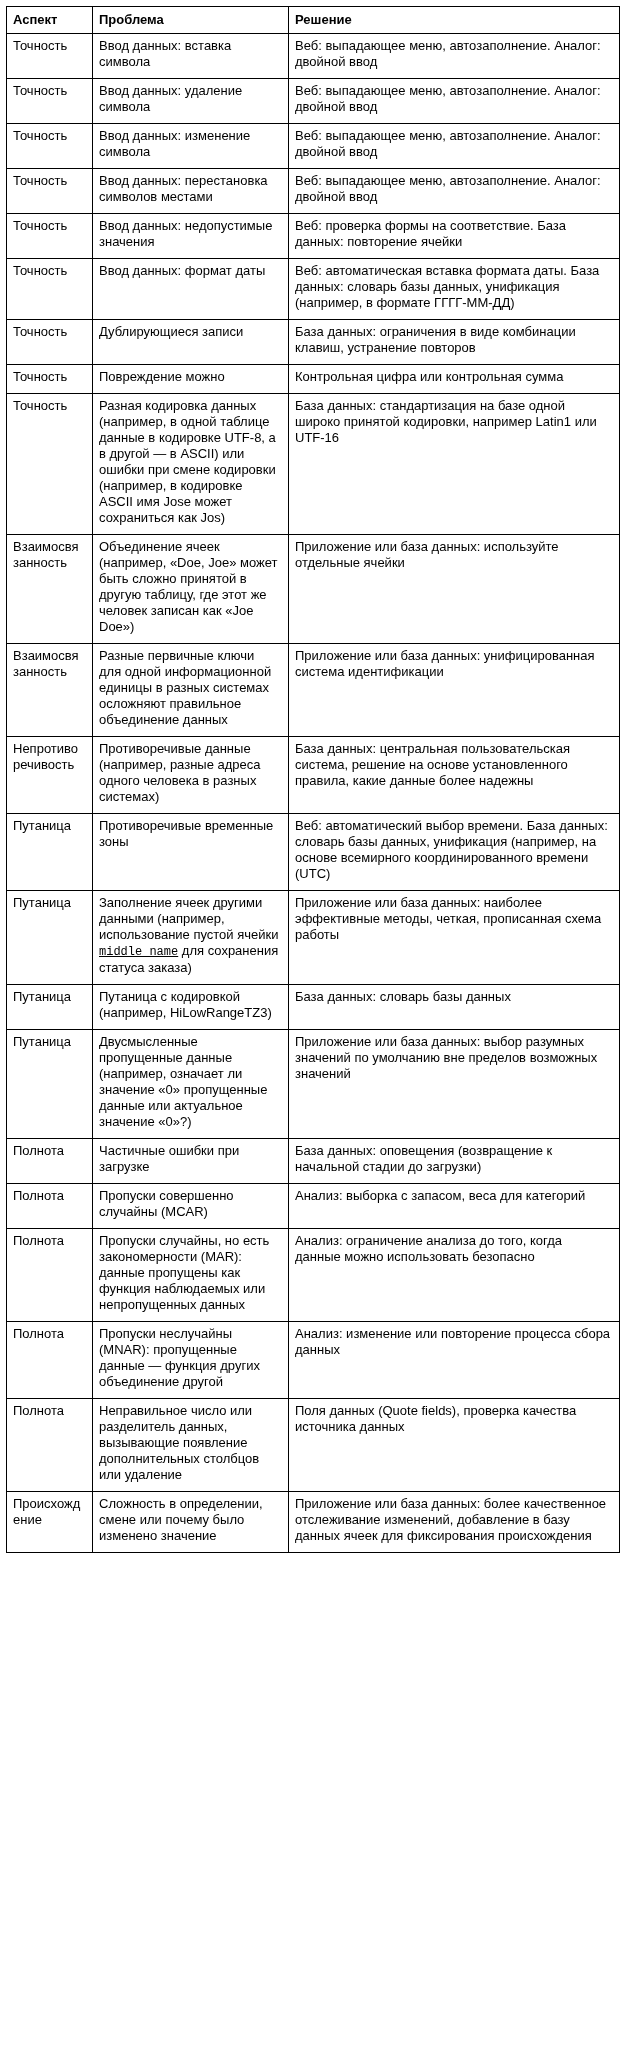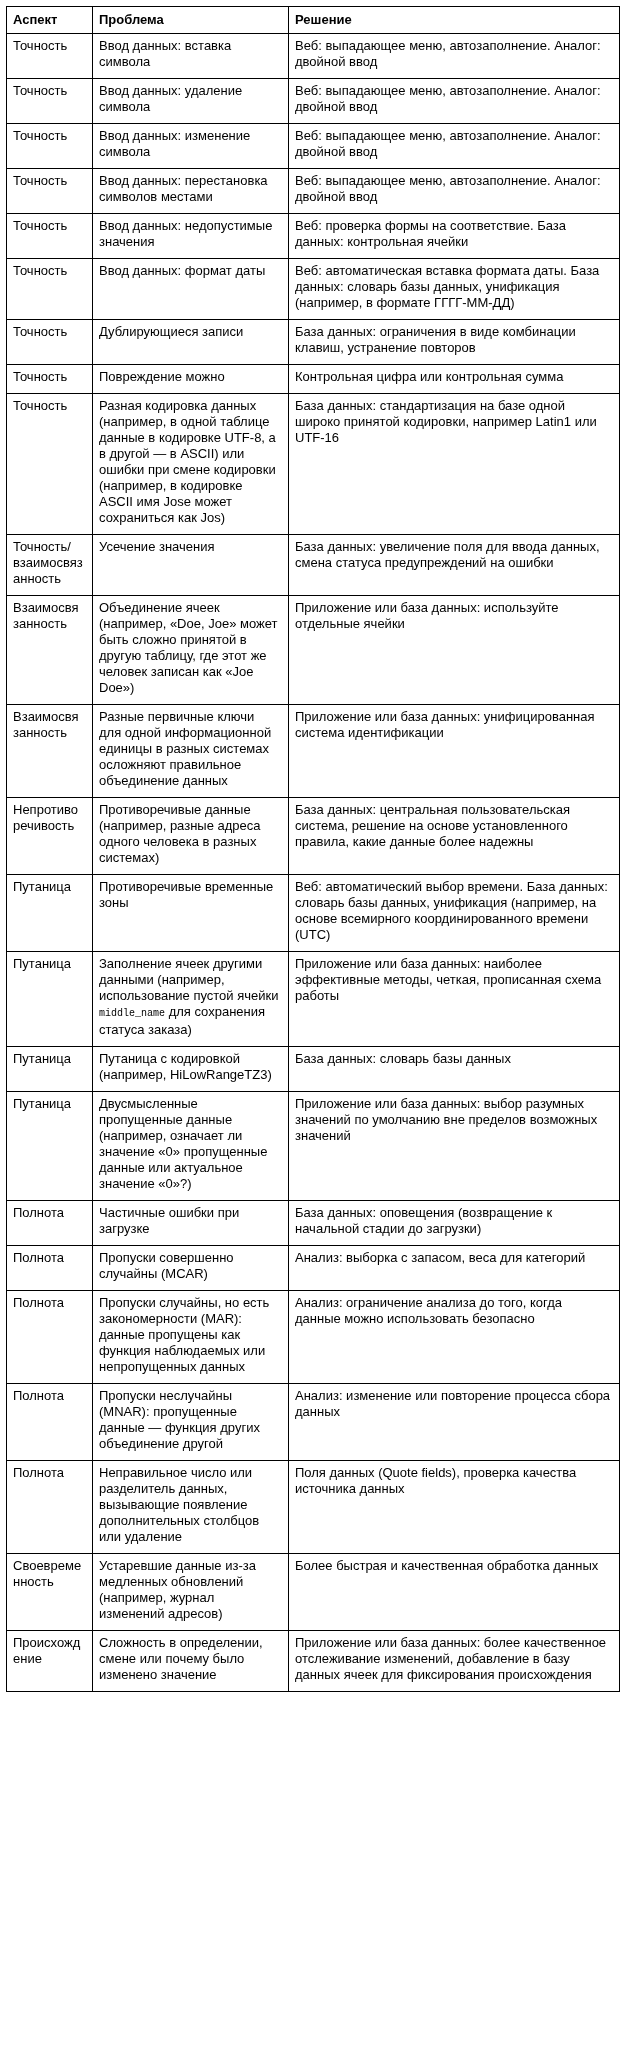--- a/index.html
+++ b/index.html
@@ -33,21 +33,22 @@
     overflow-wrap: break-word;
     hyphens: auto;
   }
   th {
     font-weight: bold;
     padding: 5px 8px 5px 6px;
   }
   .it { }
   .mono {
     font-family: "Liberation Mono", monospace;
-    font-size: 10px;
+    font-size: 12px;
+    text-decoration: underline;
   }
 </style>
 </head>
 <body>
 
 <div class="page">
   <table class="grid">
     <colgroup>
       <col class="c1">
       <col class="c2">
@@ -77,46 +78,41 @@
           <td><span class="it">Веб</span><span>: выпадающее меню, автозаполнение. </span><span class="it">Аналог</span><span>: двойной ввод</span></td>
         </tr>
         <tr>
           <td><span>Точность</span></td>
           <td><span class="it">Ввод данных</span><span>: перестановка символов местами</span></td>
           <td><span class="it">Веб</span><span>: выпадающее меню, автозаполнение. </span><span class="it">Аналог</span><span>: двойной ввод</span></td>
         </tr>
         <tr>
           <td><span>Точность</span></td>
           <td><span class="it">Ввод данных</span><span>: недопустимые значения</span></td>
-          <td><span class="it">Веб</span><span>: проверка формы на соответствие. </span><span class="it">База данных</span><span>: контрольная ячейки</span></td>
+          <td><span class="it">Веб</span><span>: проверка формы на соответствие. </span><span class="it">База данных</span><span>: повторение ячейки</span></td>
         </tr>
         <tr>
           <td><span>Точность</span></td>
           <td><span class="it">Ввод данных</span><span>: формат даты</span></td>
           <td><span class="it">Веб</span><span>: автоматическая вставка формата даты. </span><span class="it">База данных</span><span>: словарь базы данных, унификация (например, в формате ГГГГ-ММ-ДД)</span></td>
         </tr>
         <tr>
           <td><span>Точность</span></td>
           <td><span>Дублирующиеся записи</span></td>
           <td><span class="it">База данных</span><span>: ограничения в виде комбинации клавиш, устранение повторов</span></td>
         </tr>
         <tr>
           <td><span>Точность</span></td>
           <td><span>Повреждение можно</span></td>
           <td><span>Контрольная цифра или контрольная сумма</span></td>
         </tr>
         <tr>
           <td><span>Точность</span></td>
           <td><span>Разная кодировка данных (например, в одной таблице данные в кодировке UTF-8, а в другой — в ASCII) или ошибки при смене кодировки (например, в кодировке ASCII имя Jose может сохраниться как Jos)</span></td>
           <td><span class="it">База данных</span><span>: стандартизация на базе одной широко принятой кодировки, например Latin1 или UTF-16</span></td>
-        </tr>
-        <tr>
-          <td><span>Точность/взаимосвязанность</span></td>
-          <td><span>Усечение значения</span></td>
-          <td><span class="it">База данных</span><span>: увеличение поля для ввода данных, смена статуса предупреждений на ошибки</span></td>
         </tr>
         <tr>
           <td><span>Взаимосвязанность</span></td>
           <td><span>Объединение ячеек (например, «Doe, Joe» может быть сложно принятой в другую таблицу, где этот же человек записан как «Joe Doe»)</span></td>
           <td><span class="it">Приложение или база данных</span><span>: используйте отдельные ячейки</span></td>
         </tr>
         <tr>
           <td><span>Взаимосвязанность</span></td>
           <td><span>Разные первичные ключи для одной информационной единицы в разных системах осложняют правильное объединение данных</span></td>
           <td><span class="it">Приложение или база данных</span><span>: унифицированная система идентификации</span></td>
@@ -165,24 +161,19 @@
           <td><span>Полнота</span></td>
           <td><span>Пропуски неслучайны (MNAR): пропущенные данные — функция других </span><span class="it">объединение</span><span> другой</span></td>
           <td><span class="it">Анализ</span><span>: изменение или повторение процесса сбора данных</span></td>
         </tr>
         <tr>
           <td><span>Полнота</span></td>
           <td><span>Неправильное число или разделитель данных, вызывающие появление дополнительных столбцов или удаление</span></td>
           <td><span>Поля данных (Quote fields), проверка качества источника данных</span></td>
         </tr>
         <tr>
-          <td><span>Своевременность</span></td>
-          <td><span>Устаревшие данные из-за медленных обновлений (например, журнал изменений адресов)</span></td>
-          <td><span>Более быстрая и качественная обработка данных</span></td>
-        </tr>
-        <tr>
           <td><span>Происхождение</span></td>
           <td><span>Сложность в определении, смене или почему было изменено значение</span></td>
           <td><span class="it">Приложение или база данных</span><span>: более качественное отслеживание изменений, добавление в базу данных ячеек для фиксирования происхождения</span></td>
         </tr>
       </tbody>
   </table>
 </div>
 
 </body></html>

